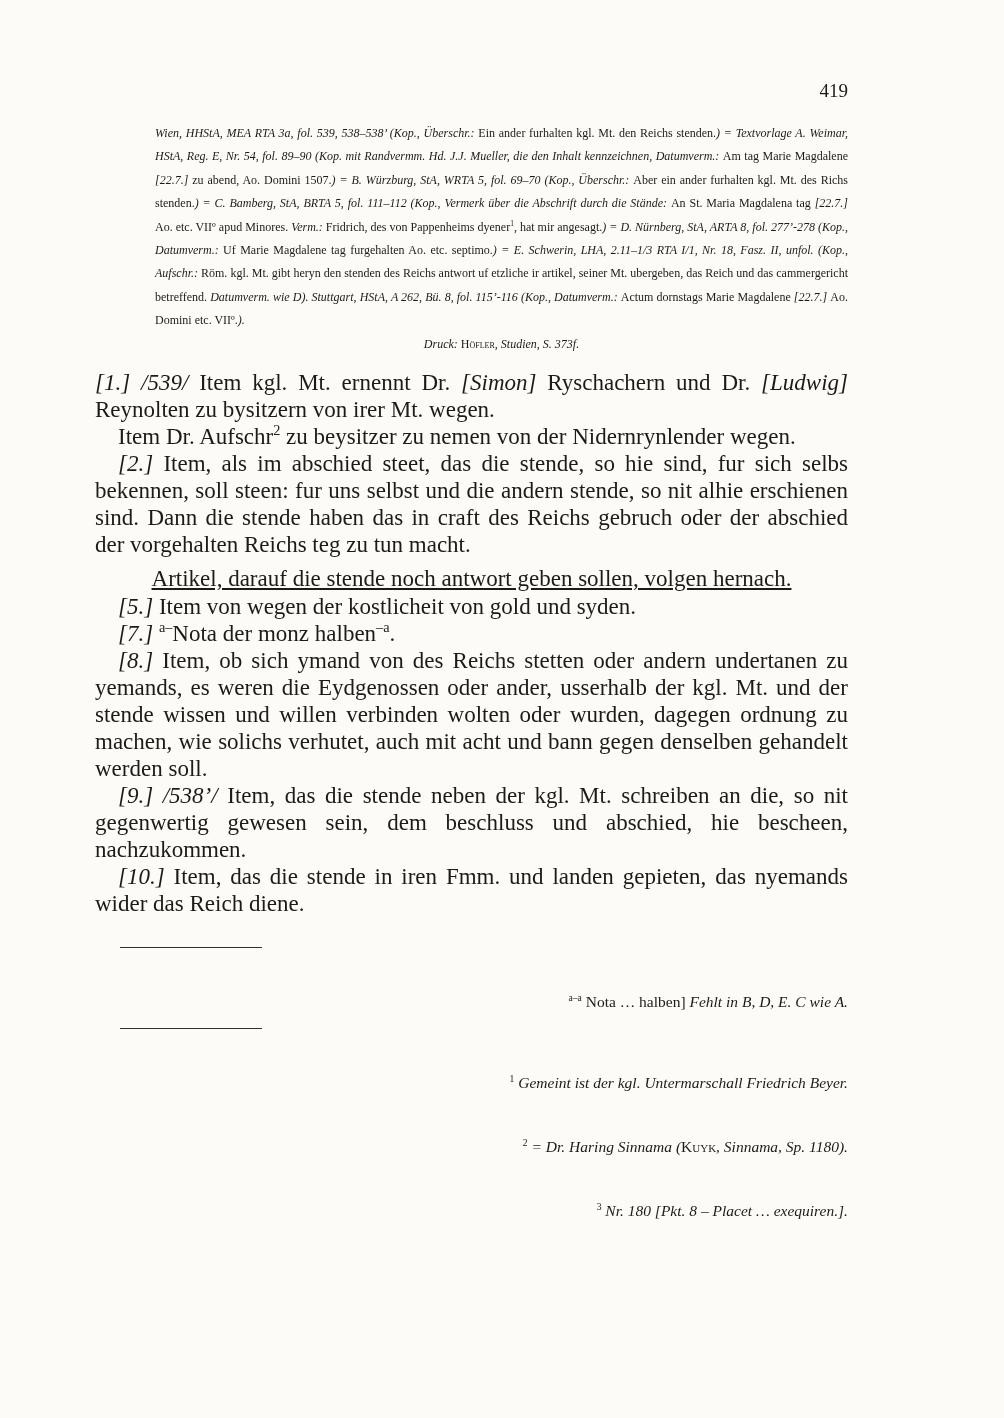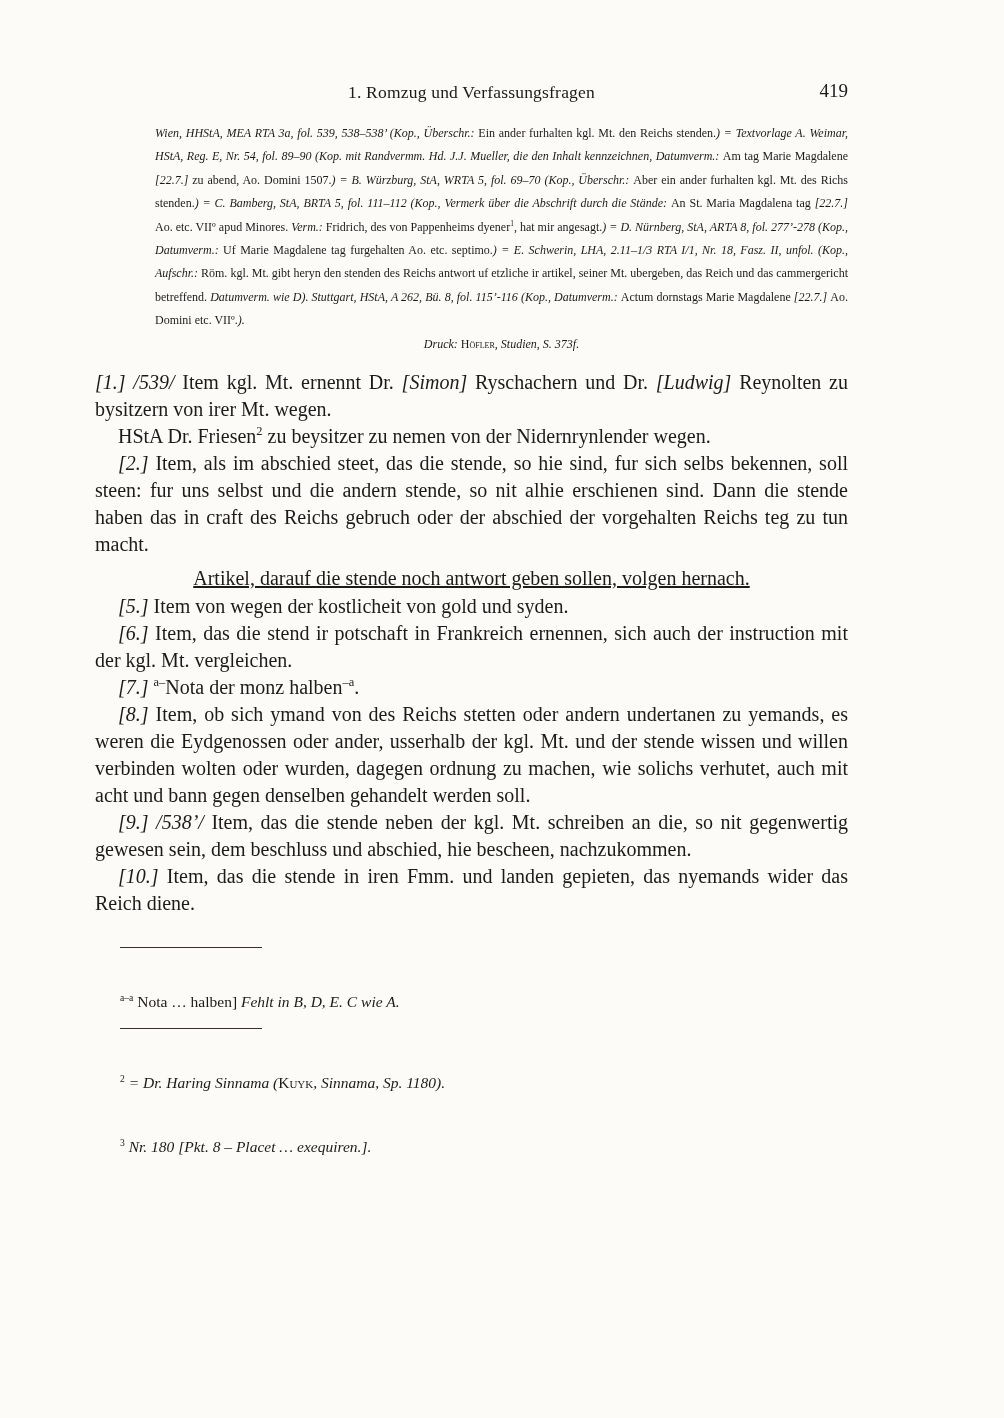--- a/index.html
+++ b/index.html
@@ -36,21 +36,21 @@
   }
   .apparatus {
     margin-left: 60px;
     font-size: 12px;
     line-height: 23.4px;
     text-align: justify;
   }
   .apparatus p.druck { text-align: center; }
   .main {
     margin-top: 13px;
-    font-size: 20px;
+    font-size: 23px;
     line-height: 27px;
     text-align: justify;
   }
   .main p.flush  { text-indent: 0; }
   .main p.indent { text-indent: 23px; }
   .main p.center { text-align: center; text-indent: 0; margin: 7px 0 1px 0; text-decoration: underline; }
   .it  { font-style: italic; }
   .sc  { font-variant: small-caps; }
   .sup { vertical-align: super; font-size: 0.62em; line-height: 0; }
   .footnotes {
@@ -58,53 +58,52 @@
     font-size: 15.5px;
     line-height: 21px;
   }
   .fn-rule {
     width: 142px;
     height: 0;
     border-top: 1.2px solid #35312c;
     margin: 5px 0 7px 25px;
   }
   .fn-rule.second { margin-top: 16px; }
-  .fn { margin-left: 25px; text-align: left; margin-top: 43px; }
+  .fn { margin-left: 25px; text-align: right; margin-top: 43px; }
 </style>
 </head>
 <body style="background: rgb(252, 251, 248);">
 
 <div class="page" style="color: rgb(29, 27, 24);">
 
   <div class="header">
-    <span class="running-title">1. Romzug und Verfassungsfragen</span>
     <span class="page-number">419</span>
   </div>
 
   <div class="apparatus">
     <p class="app-para"><span class="it">Wien, HHStA, MEA RTA 3a, fol. 539, 538–538’ (Kop., Überschr.: </span><span>Ein ander furhalten kgl. Mt. den Reichs stenden.</span><span class="it">) = Textvorlage A. Weimar, HStA, Reg. E, Nr. 54, fol. 89–90 (Kop. mit Randvermm. Hd. J.J. Mueller, die den Inhalt kennzeichnen, Datumverm.: </span><span>Am tag Marie Magdalene </span><span class="it">[22.7.] </span><span>zu abend, Ao. Domini 1507.</span><span class="it">) = B. Würzburg, StA, WRTA 5, fol. 69–70 (Kop., Überschr.: </span><span>Aber ein ander furhalten kgl. Mt. des Richs stenden.</span><span class="it">) = C. Bamberg, StA, BRTA 5, fol. 111–112 (Kop., Vermerk über die Abschrift durch die Stände: </span><span>An St. Maria Magdalena tag </span><span class="it">[22.7.] </span><span>Ao. etc. VIIº apud Minores. </span><span class="it">Verm.: </span><span>Fridrich, des von Pappenheims dyener</span><span class="sup">1</span><span>, hat mir angesagt.</span><span class="it">) = D. Nürnberg, StA, ARTA 8, fol. 277’-278 (Kop., Datumverm.: </span><span>Uf Marie Magdalene tag furgehalten Ao. etc. septimo.</span><span class="it">) = E. Schwerin, LHA, 2.11–1/3 RTA I/1, Nr. 18, Fasz. II, unfol. (Kop., Aufschr.: </span><span>Röm. kgl. Mt. gibt heryn den stenden des Reichs antwort uf etzliche ir artikel, seiner Mt. ubergeben, das Reich und das cammergericht betreffend. </span><span class="it">Datumverm. wie D). Stuttgart, HStA, A 262, Bü. 8, fol. 115’-116 (Kop., Datumverm.: </span><span>Actum dornstags Marie Magdalene </span><span class="it">[22.7.] </span><span>Ao. Domini etc. VIIº.</span><span class="it">).</span></p>
     <p class="app-para druck"><span class="it">Druck: </span><span class="sc">Höfler</span><span class="it">, Studien, S. 373f.</span></p>
   </div>
 
   <div class="main" id="main-text">
       <p class="flush"><span class="it">[1.] /539/ </span><span>Item kgl. Mt. ernennt Dr. </span><span class="it">[Simon]</span><span> Ryschachern und Dr. </span><span class="it">[Ludwig]</span><span> Reynolten zu bysitzern von irer Mt. wegen.</span></p>
-      <p class="indent"><span>HStA Dr. Friesen</span><span class="sup">2</span><span> zu beysitzer zu nemen von der Nidernrynlender wegen.</span></p>
+      <p class="indent"><span>Item Dr. Aufschr</span><span class="sup">2</span><span> zu beysitzer zu nemen von der Nidernrynlender wegen.</span></p>
       <p class="indent"><span class="it">[2.] </span><span>Item, als im abschied steet, das die stende, so hie sind, fur sich selbs bekennen, soll steen: fur uns selbst und die andern stende, so nit alhie erschienen sind. Dann die stende haben das in craft des Reichs gebruch oder der abschied der vorgehalten Reichs teg zu tun macht.</span></p>
       <p class="center"><span>Artikel, darauf die stende noch antwort geben sollen, volgen hernach.</span></p>
       <p class="indent"><span class="it">[5.] </span><span>Item von wegen der kostlicheit von gold und syden.</span></p>
-      <p class="indent"><span class="it">[6.] </span><span>Item, das die stend ir potschaft in Frankreich ernennen, sich auch der instruction mit der kgl. Mt. vergleichen.</span></p>
       <p class="indent"><span class="it">[7.] </span><span class="sup">a–</span><span>Nota der monz halben</span><span class="sup">–a</span><span>.</span></p>
       <p class="indent"><span class="it">[8.] </span><span>Item, ob sich ymand von des Reichs stetten oder andern undertanen zu yemands, es weren die Eydgenossen oder ander, usserhalb der kgl. Mt. und der stende wissen und willen verbinden wolten oder wurden, dagegen ordnung zu machen, wie solichs verhutet, auch mit acht und bann gegen denselben gehandelt werden soll.</span></p>
       <p class="indent"><span class="it">[9.] /538’/ </span><span>Item, das die stende neben der kgl. Mt. schreiben an die, so nit gegenwertig gewesen sein, dem beschluss und abschied, hie bescheen, nachzukommen.</span></p>
       <p class="indent"><span class="it">[10.] </span><span>Item, das die stende in iren Fmm. und landen gepieten, das nyemands wider das Reich diene.</span></p>
     </div>
 
   <div class="footnotes">
     <div class="fn-rule"></div>
     <p class="fn"><span class="sup">a–a</span><span> Nota … halben] </span><span class="it">Fehlt in B, D, E. C wie A.</span></p>
     <div class="fn-rule second"></div>
     <div id="numbered-notes">
+        <p class="fn"><span class="sup">1</span><span class="it"> Gemeint ist der kgl. Untermarschall Friedrich Beyer.</span></p>
         <p class="fn"><span class="sup">2</span><span class="it"> = Dr. Haring Sinnama (</span><span class="sc">Kuyk</span><span class="it">, Sinnama, Sp. 1180).</span></p>
         <p class="fn"><span class="sup">3</span><span class="it"> Nr. 180 [Pkt. 8 – Placet … exequiren.].</span></p>
       </div>
   </div>
 
 </div>
 
 </body></html>

